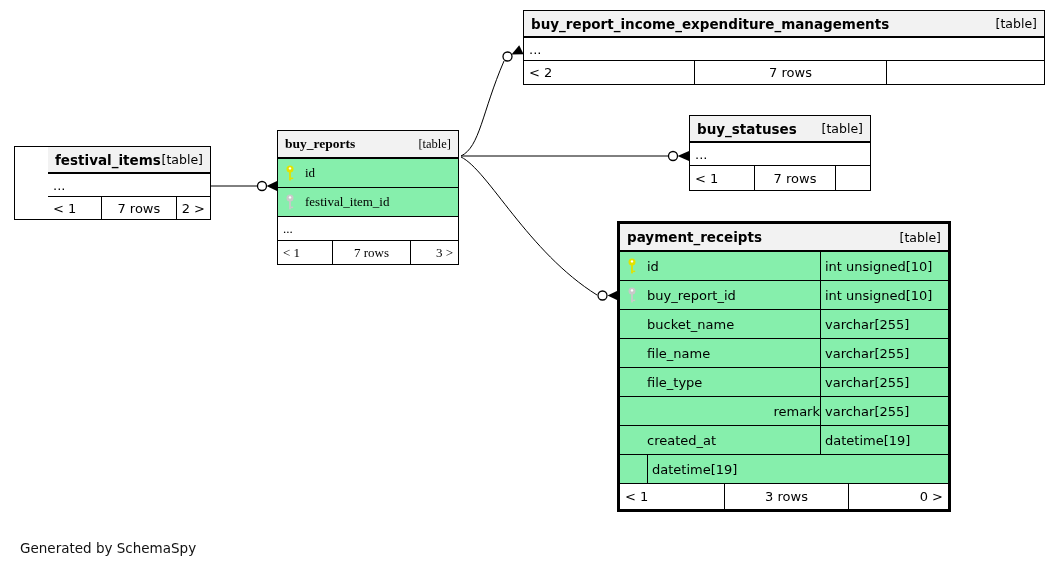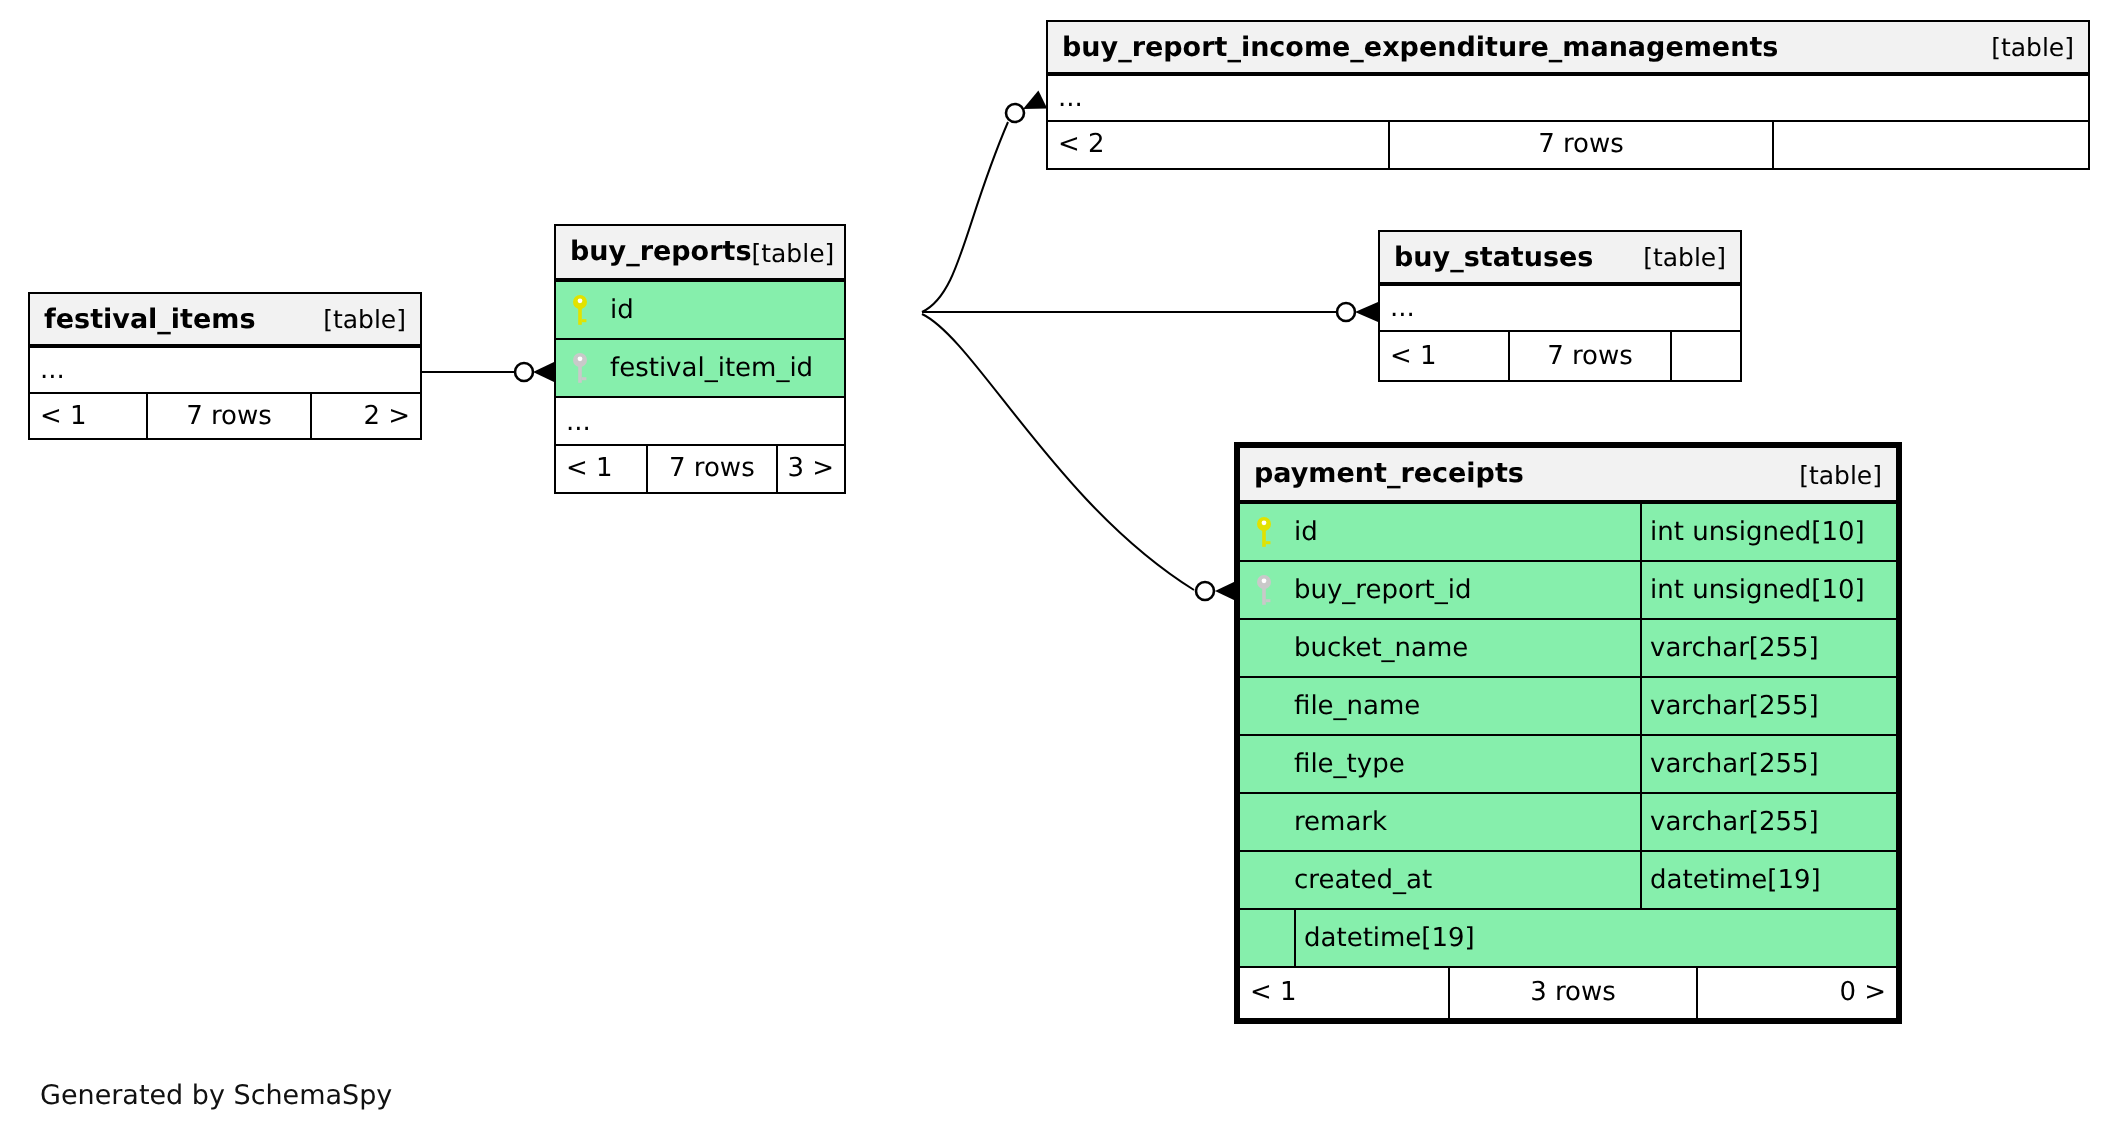--- a/index.html
+++ b/index.html
@@ -68,34 +68,34 @@
 
   <path d="M461,156 H668" stroke="#000" stroke-width="1" fill="none"></path>
   <polygon points="689,151 689,161 677.5,156" fill="#000"></polygon>
   <circle cx="673" cy="156" r="4.5" fill="#fff" stroke="#000" stroke-width="1.3"></circle>
 
   <path d="M461,157 C488,170 528,252 597,295" stroke="#000" stroke-width="1" fill="none"></path>
   <polygon points="618,290.5 618,300.5 607.5,295.5" fill="#000"></polygon>
   <circle cx="602.5" cy="295.5" r="4.5" fill="#fff" stroke="#000" stroke-width="1.3"></circle>
 </svg>
 
-<div class="dbtable" style="left:14px;top:146px;width:197px;">
+<div class="dbtable" style="left:14px;top:146px;width:197px;padding-left:33px;">
   <div class="thead" style="height:27px;">
     <span class="tname">festival_items</span>
     <span class="ttag">[table]</span>
   </div>
   <div class="ellipsis-row" style="height:23px;">...</div>
   <div class="tfoot" style="height:22px;">
     <div class="fcell" style="width:59px;">&lt; 1</div>
     <div class="fcell center" style="width:82px;">7 rows</div>
     <div class="fcell right" style="flex:1;">2 &gt;</div>
   </div>
 </div>
 
-<div class="dbtable" style="left:277px;top:112px;width:146px;">
+<div class="dbtable" style="left:277px;top:130px;width:182px;font-family:Liberation Serif, serif;">
   <div class="thead" style="height:28px;">
     <span class="tname">buy_reports</span>
     <span class="ttag">[table]</span>
   </div>
   <div class="trow" style="height:29px;">
     <span class="keyslot key-primary">
       <svg width="12" height="17" viewBox="0 0 12 17">
         <circle cx="6" cy="4" r="3.5" fill="currentColor"></circle>
         <circle cx="6" cy="3.4" r="1.2" fill="#fff"></circle>
         <rect x="5.1" y="7" width="1.8" height="8.4" fill="currentColor"></rect>
@@ -192,21 +192,21 @@
     <span class="colname">file_name</span>
     <span class="typecell" style="width:128px;">varchar[255]</span>
   </div>
 
   <div class="trow" style="height:29px;">
     <span class="keyslot"></span>
     <span class="colname">file_type</span>
     <span class="typecell" style="width:128px;">varchar[255]</span>
   </div>
 
-  <div class="trow" style="height:29px;">
+  <div class="trow" style="height:29px;text-align:right;">
     <span class="keyslot"></span>
     <span class="colname">remark</span>
     <span class="typecell" style="width:128px;">varchar[255]</span>
   </div>
 
   <div class="trow" style="height:29px;">
     <span class="keyslot"></span>
     <span class="colname">created_at</span>
     <span class="typecell" style="width:128px;">datetime[19]</span>
   </div>

